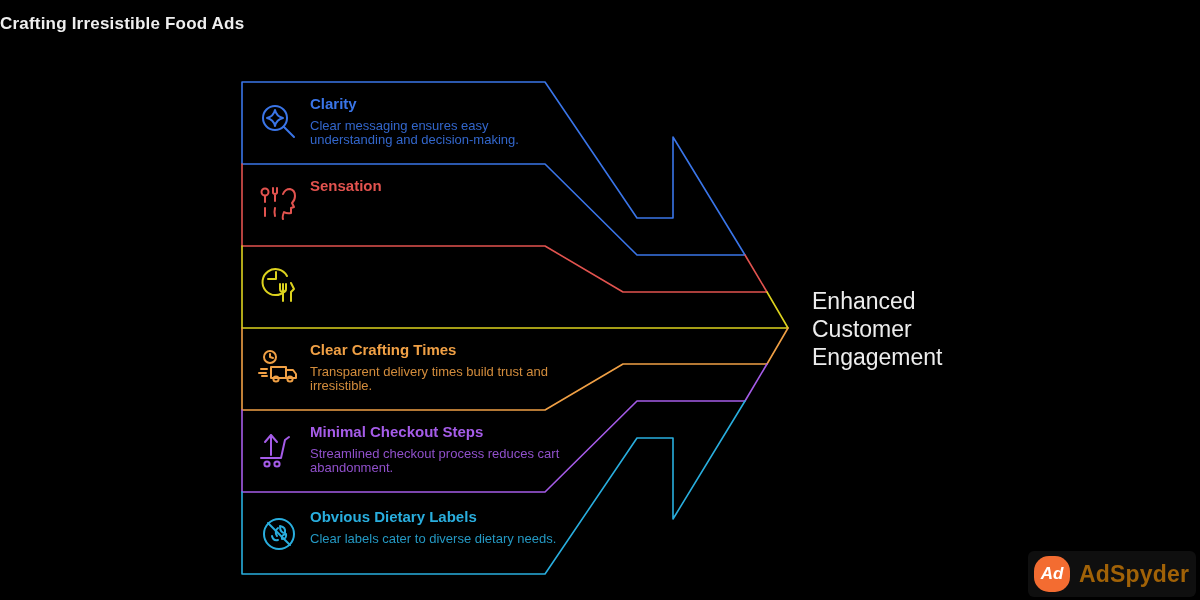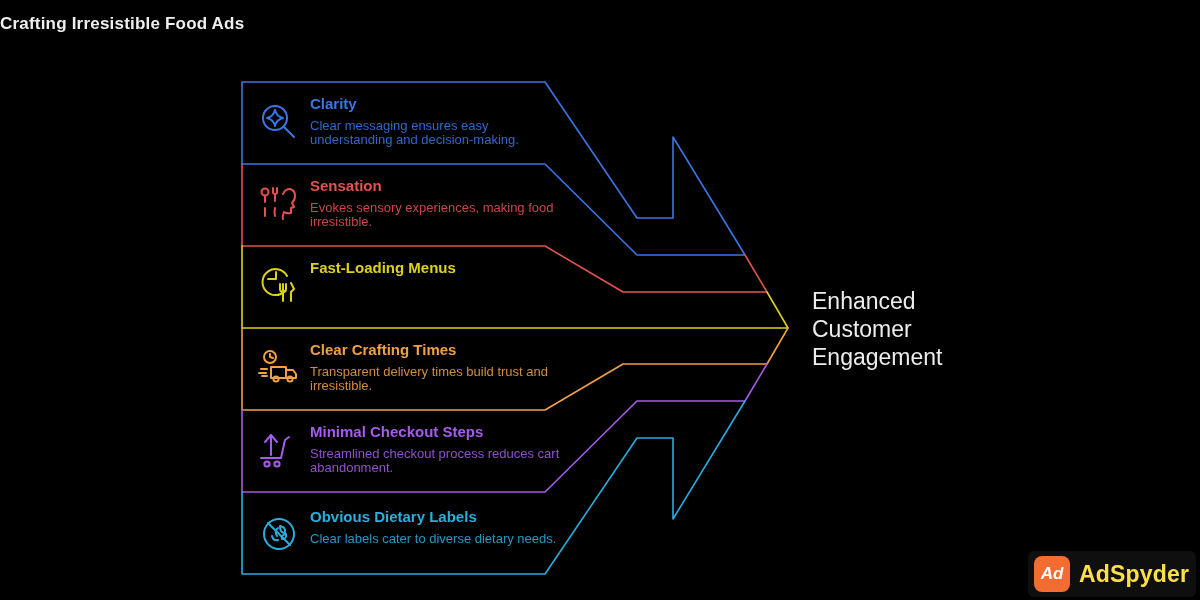--- a/index.html
+++ b/index.html
@@ -22,25 +22,25 @@
   .band-desc { font-size:13px; line-height:14px; opacity:.88; }
   .outcome-label {
     position:absolute; left:812px; top:287px; width:160px;
     color:#ededed; font-size:23px; line-height:28px; font-weight:400;
   }
   .logo {
     position:absolute; left:1028px; top:551px; width:168px; height:46px;
     background:#0f0f0f; border-radius:6px; display:flex; align-items:center;
   }
   .logo-mark {
-    width:36px; height:36px; margin-left:6px; border-radius:8px;
+    width:36px; height:36px; margin-left:6px; border-radius:15px;
     display:flex; align-items:center; justify-content:center;
     color:#ffffff; font-size:17px; font-weight:bold; font-style:italic;
   }
-  .logo-name { color:#fde047; font-size:23px; font-weight:bold; margin-left:9px; letter-spacing:.2px; }
+  .logo-name { color:#a16207; font-size:23px; font-weight:bold; margin-left:9px; letter-spacing:.2px; }
 </style>
 </head>
 <body>
 
 <div class="stage" style="background: rgb(0, 0, 0);">
 
   <div class="page-title">Crafting Irresistible Food Ads</div>
 
   <svg class="funnel-svg" width="1200" height="600" viewBox="0 0 1200 600">
     <g fill="none" stroke-width="1.6" stroke-linejoin="round" stroke-linecap="round">
@@ -73,35 +73,33 @@
         <circle cx="9" cy="11" r="3.5"></circle>
         <path d="M9,15 V21"></path>
         <path d="M9,27 V35"></path>
         <path d="M17,7 V12 M21,7 V12 M17,12 Q19,14 21,12 M19,13 V20"></path>
         <path d="M19,27 Q18,31 19,35"></path>
         <path d="M27,13 Q29,8 34,8 Q39,9 39,15 Q39,19 36,22 L38,26 L35,27 L35,32 Q31,33 28,31 Q26,36 27,38"></path>
       </svg>
     </div>
     <div class="band-text">
       <div class="band-title">Sensation</div>
-      <div class="band-desc">Evokes sensory experiences, making food irresistible.</div>
     </div>
   </div>
 
   <div class="band-content" style="top: 263px; color: rgb(220, 210, 30);">
     <div class="band-icon">
       <svg viewBox="0 0 46 46" fill="none" stroke="currentColor" stroke-width="2" stroke-linecap="round" stroke-linejoin="round">
         <path d="M29,28 A13,13 0 1 1 31,13"></path>
         <path d="M12,16 H20 V9"></path>
         <path d="M24,21 V26 Q24,29 27,29 Q30,29 30,26 V21 M27,21 V38"></path>
         <path d="M35,20 L38,26 L35,29 V38"></path>
       </svg>
     </div>
     <div class="band-text">
-      <div class="band-title">Fast-Loading Menus</div>
     </div>
   </div>
 
   <div class="band-content" style="top: 345px; color: rgb(240, 160, 69);">
     <div class="band-icon">
       <svg viewBox="0 0 46 46" fill="none" stroke="currentColor" stroke-width="2" stroke-linecap="round" stroke-linejoin="round">
         <circle cx="14" cy="12" r="6"></circle>
         <path d="M14,9 V12 L17,13"></path>
         <path d="M15,22 H30 V33 H15 Z"></path>
         <path d="M30,25 H37 L40,29 V33 H30"></path>

